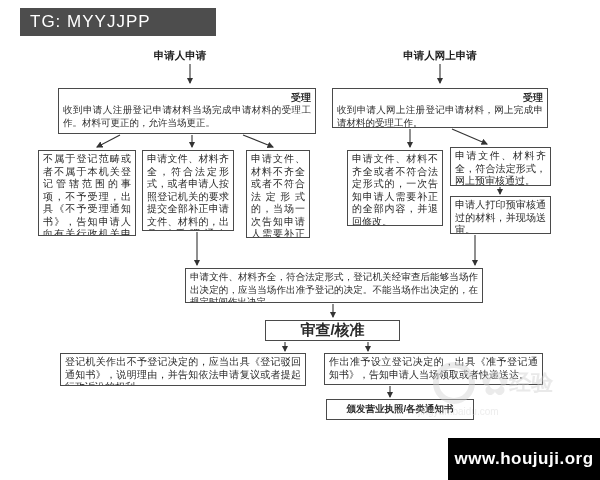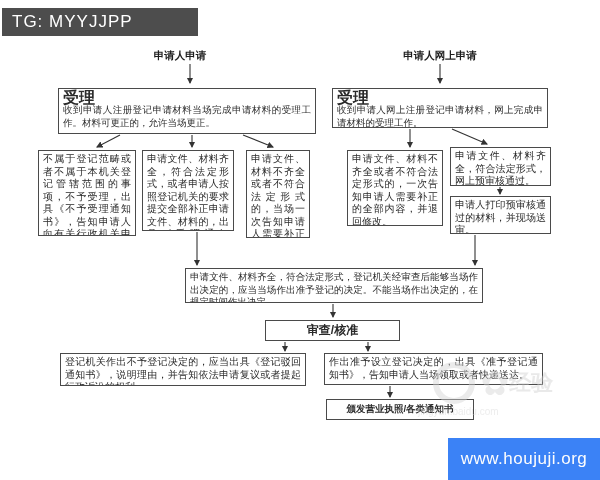--- a/index.html
+++ b/index.html
@@ -5,39 +5,39 @@
   html,body{margin:0;padding:0;}
   body{
     width:600px;height:480px;position:relative;overflow:hidden;
     background:#ffffff;
     font-family:"Liberation Sans","DejaVu Sans",sans-serif;
     color:#222;
   }
   .stage{position:absolute;inset:0;}
   
   .tg-badge{
-    position:absolute;left:2px;top:8px;width:196px;height:28px;
+    position:absolute;left:20px;top:8px;width:196px;height:28px;
     background:#4d4d4d;color:#fff;
     font-size:17px;line-height:28px;padding-left:10px;box-sizing:border-box;
     letter-spacing:1px;
   }
   
   .site-bar{
     position:absolute;left:448px;top:438px;width:152px;height:42px;
-    background:#3b82f6;color:#fdfdfd;
+    background:#000000;color:#fdfdfd;
     display:flex;align-items:center;justify-content:center;
-    font-size:17px;letter-spacing:0.5px;
+    font-size:17px;letter-spacing:0.5px;font-weight:bold;
   }
   
   .fbox{
     position:absolute;border:1px solid #4a4a4a;background:#fff;
     box-sizing:border-box;font-size:10px;line-height:12.5px;color:#2a2a2a;
     padding:2px 4px;overflow:hidden;word-break:break-all;text-align:justify;
   }
-  .fbox .btitle{display:block;text-align:left;font-weight:bold;font-size:16px;line-height:13px;}
+  .fbox .btitle{display:block;text-align:right;font-weight:bold;font-size:10px;line-height:13px;}
   .flabel{
     position:absolute;font-size:10.5px;font-weight:bold;color:#1d1d1d;
     text-align:center;white-space:nowrap;transform:translateX(-50%);
   }
   .center-text{display:flex;align-items:center;justify-content:center;text-align:center;word-break:break-all;}
   .bold{font-weight:bold;}
   
   svg.arrows{position:absolute;left:0;top:0;pointer-events:none;}
   
   .bd-wm{position:absolute;left:418px;top:362px;width:150px;height:66px;opacity:.45;pointer-events:none;}
@@ -69,21 +69,21 @@
   <div class="fbox" style="left:38px;top:150px;width:98px;height:86px;">不属于登记范畴或者不属于本机关登记管辖范围的事项，不予受理，出具《不予受理通知书》，告知申请人向有关行政机关申请。</div>
   <div class="fbox" style="left:142px;top:150px;width:92px;height:81px;">申请文件、材料齐全，符合法定形式，或者申请人按照登记机关的要求提交全部补正申请文件、材料的，出具《受理通知书》。</div>
   <div class="fbox" style="left:246px;top:150px;width:64px;height:88px;">申请文件、材料不齐全或者不符合法定形式的，当场一次告知申请人需要补正的全部内容，并退回材料。</div>
 
   <div class="fbox" style="left:347px;top:150px;width:96px;height:76px;">申请文件、材料不齐全或者不符合法定形式的，一次告知申请人需要补正的全部内容，并退回修改。</div>
   <div class="fbox" style="left:450px;top:147px;width:101px;height:39px;">申请文件、材料齐全，符合法定形式，网上预审核通过。</div>
   <div class="fbox" style="left:450px;top:196px;width:101px;height:38px;">申请人打印预审核通过的材料，并现场送审。</div>
 
   <div class="fbox" style="left:185px;top:268px;width:298px;height:35px;font-size:9.5px;">申请文件、材料齐全，符合法定形式，登记机关经审查后能够当场作出决定的，应当当场作出准予登记的决定。不能当场作出决定的，在规定时间作出决定。</div>
 
-  <div class="fbox center-text bold" style="left:265px;top:320px;width:135px;height:21px;font-size:12px;">审查/核准</div>
+  <div class="fbox center-text bold" style="left:265px;top:320px;width:135px;height:21px;font-size:15px;">审查/核准</div>
 
   <div class="fbox" style="left:60px;top:353px;width:246px;height:33px;">登记机关作出不予登记决定的，应当出具《登记驳回通知书》，说明理由，并告知依法申请复议或者提起行政诉讼的权利。</div>
 
   <div class="fbox" style="left:324px;top:353px;width:219px;height:32px;">作出准予设立登记决定的，出具《准予登记通知书》，告知申请人当场领取或者快递送达。</div>
 
   <div class="fbox center-text bold" style="left:326px;top:399px;width:148px;height:21px;font-size:9.5px;">颁发营业执照/各类通知书</div>
 
   <svg class="arrows" width="600" height="480" viewBox="0 0 600 480">
     <defs>
       <marker id="ah" markerWidth="7" markerHeight="7" refX="5" refY="3" orient="auto">

